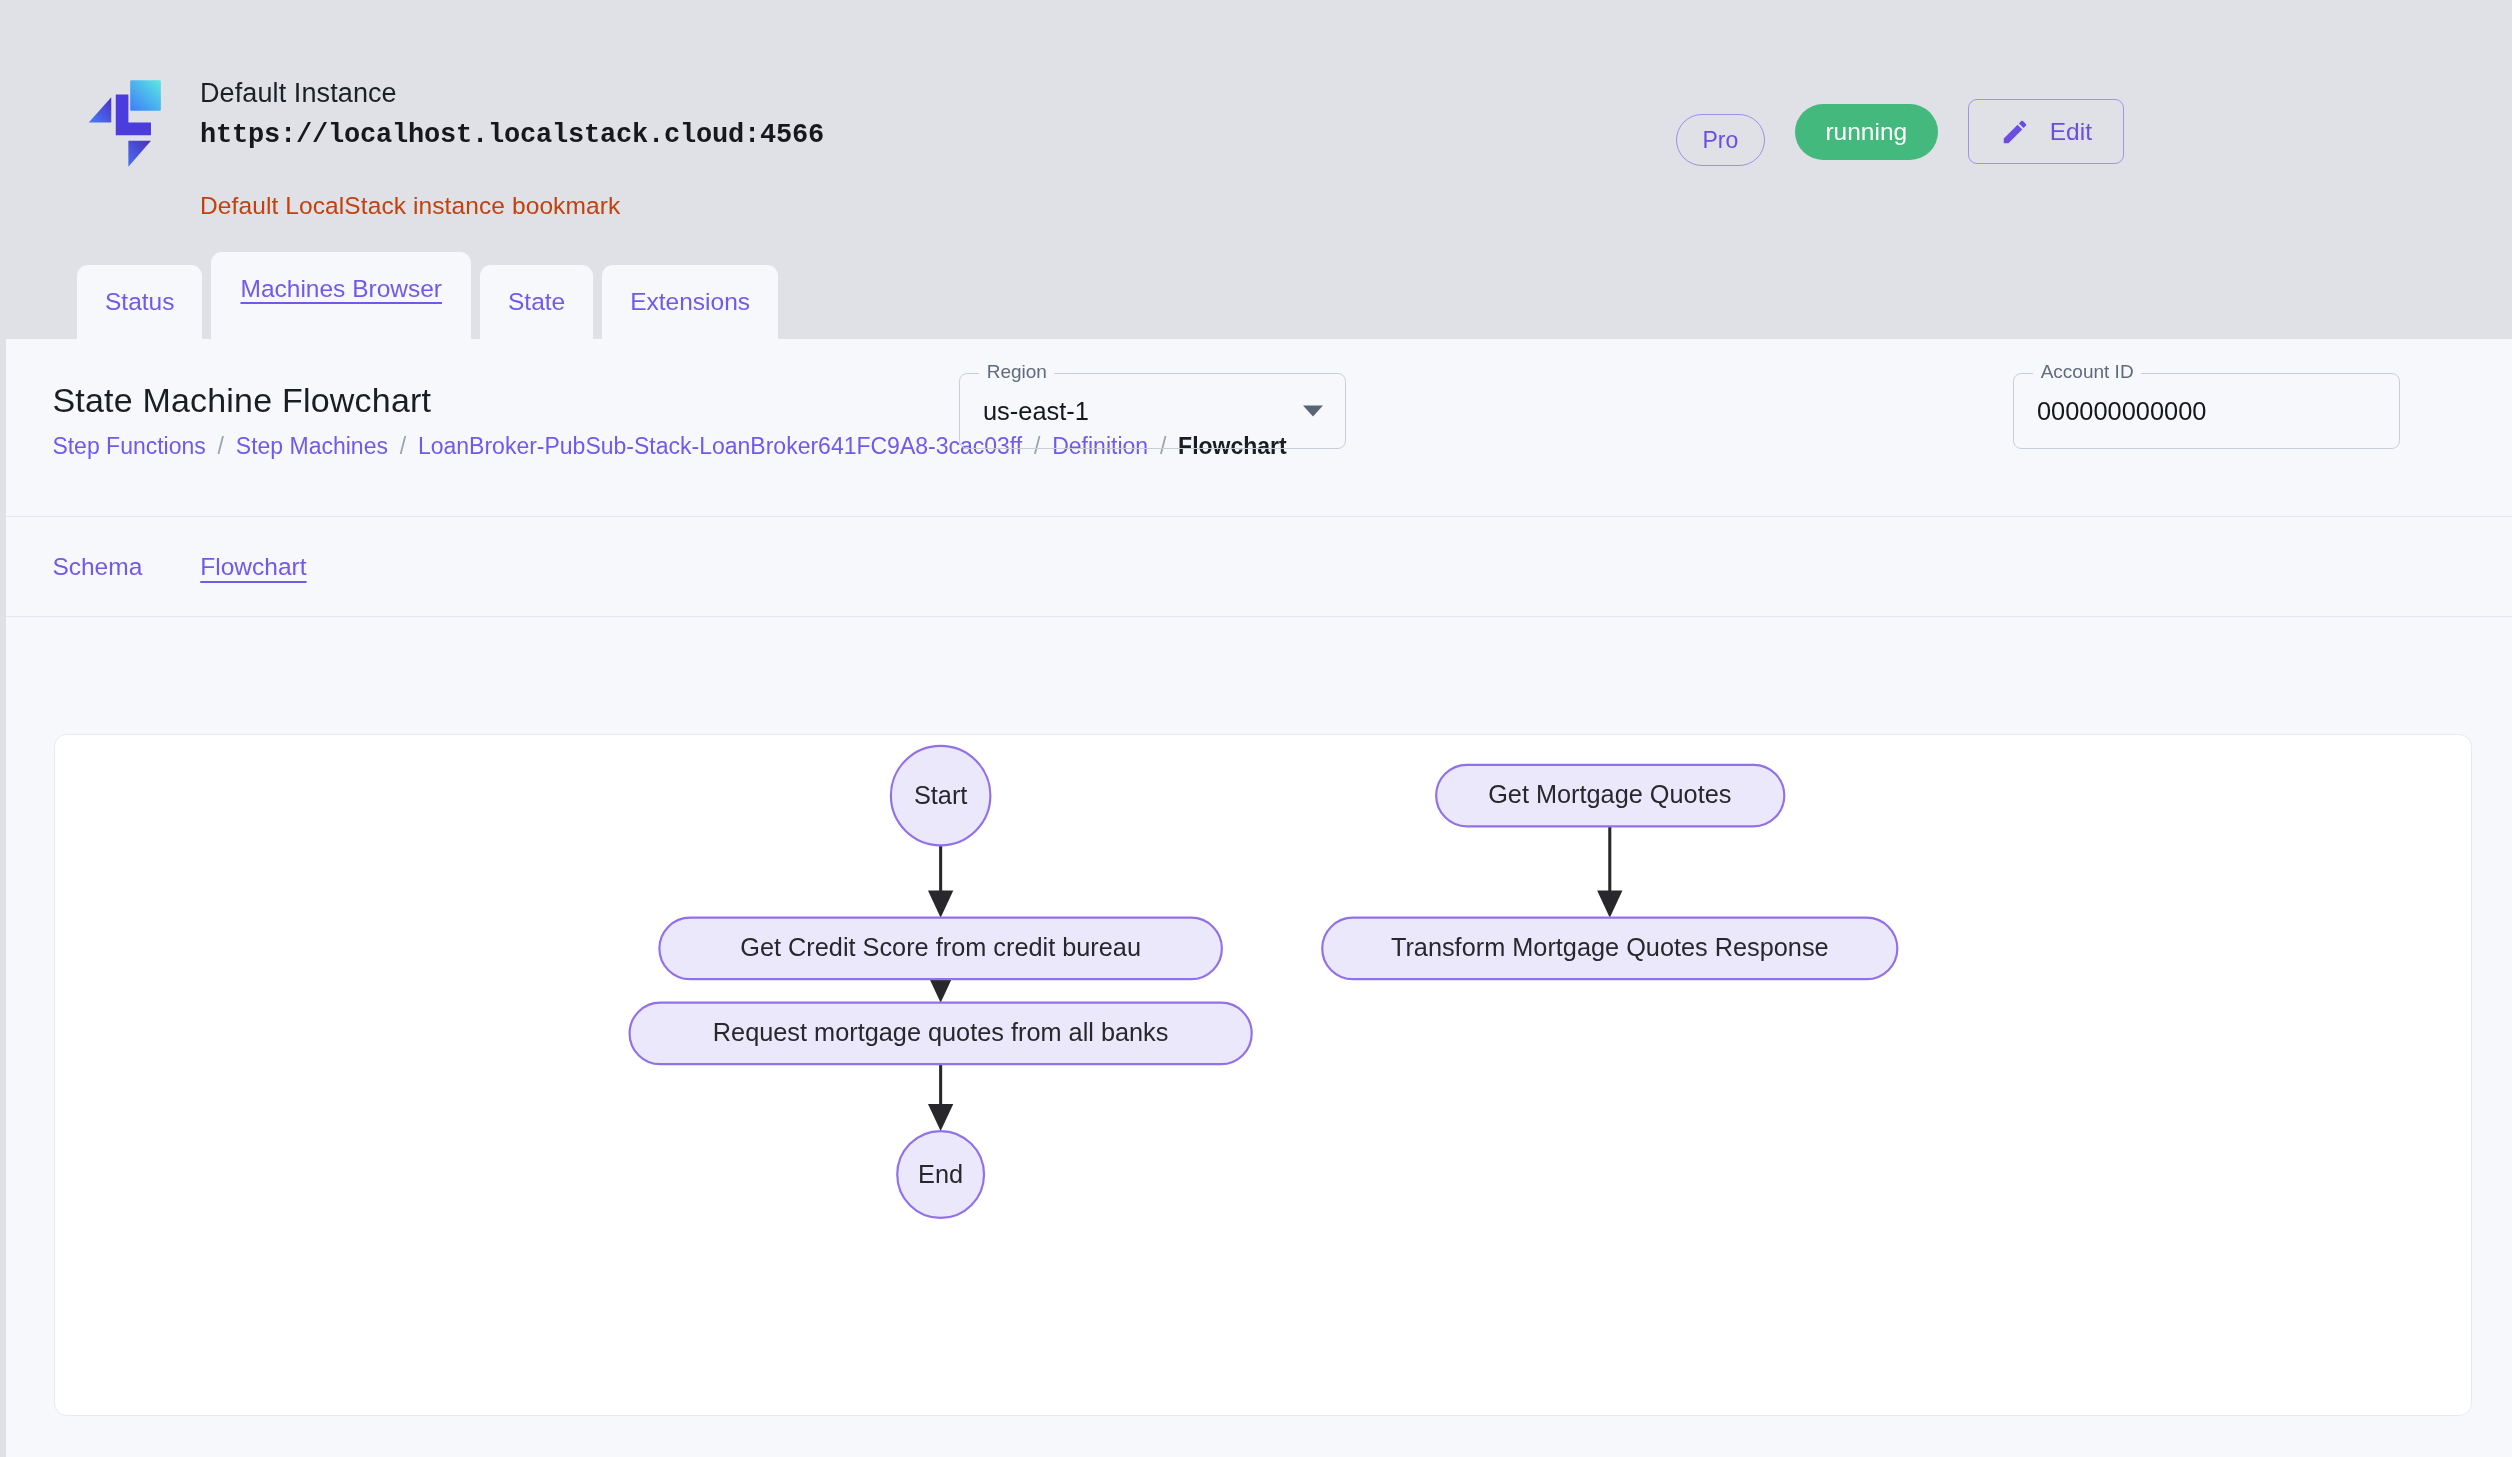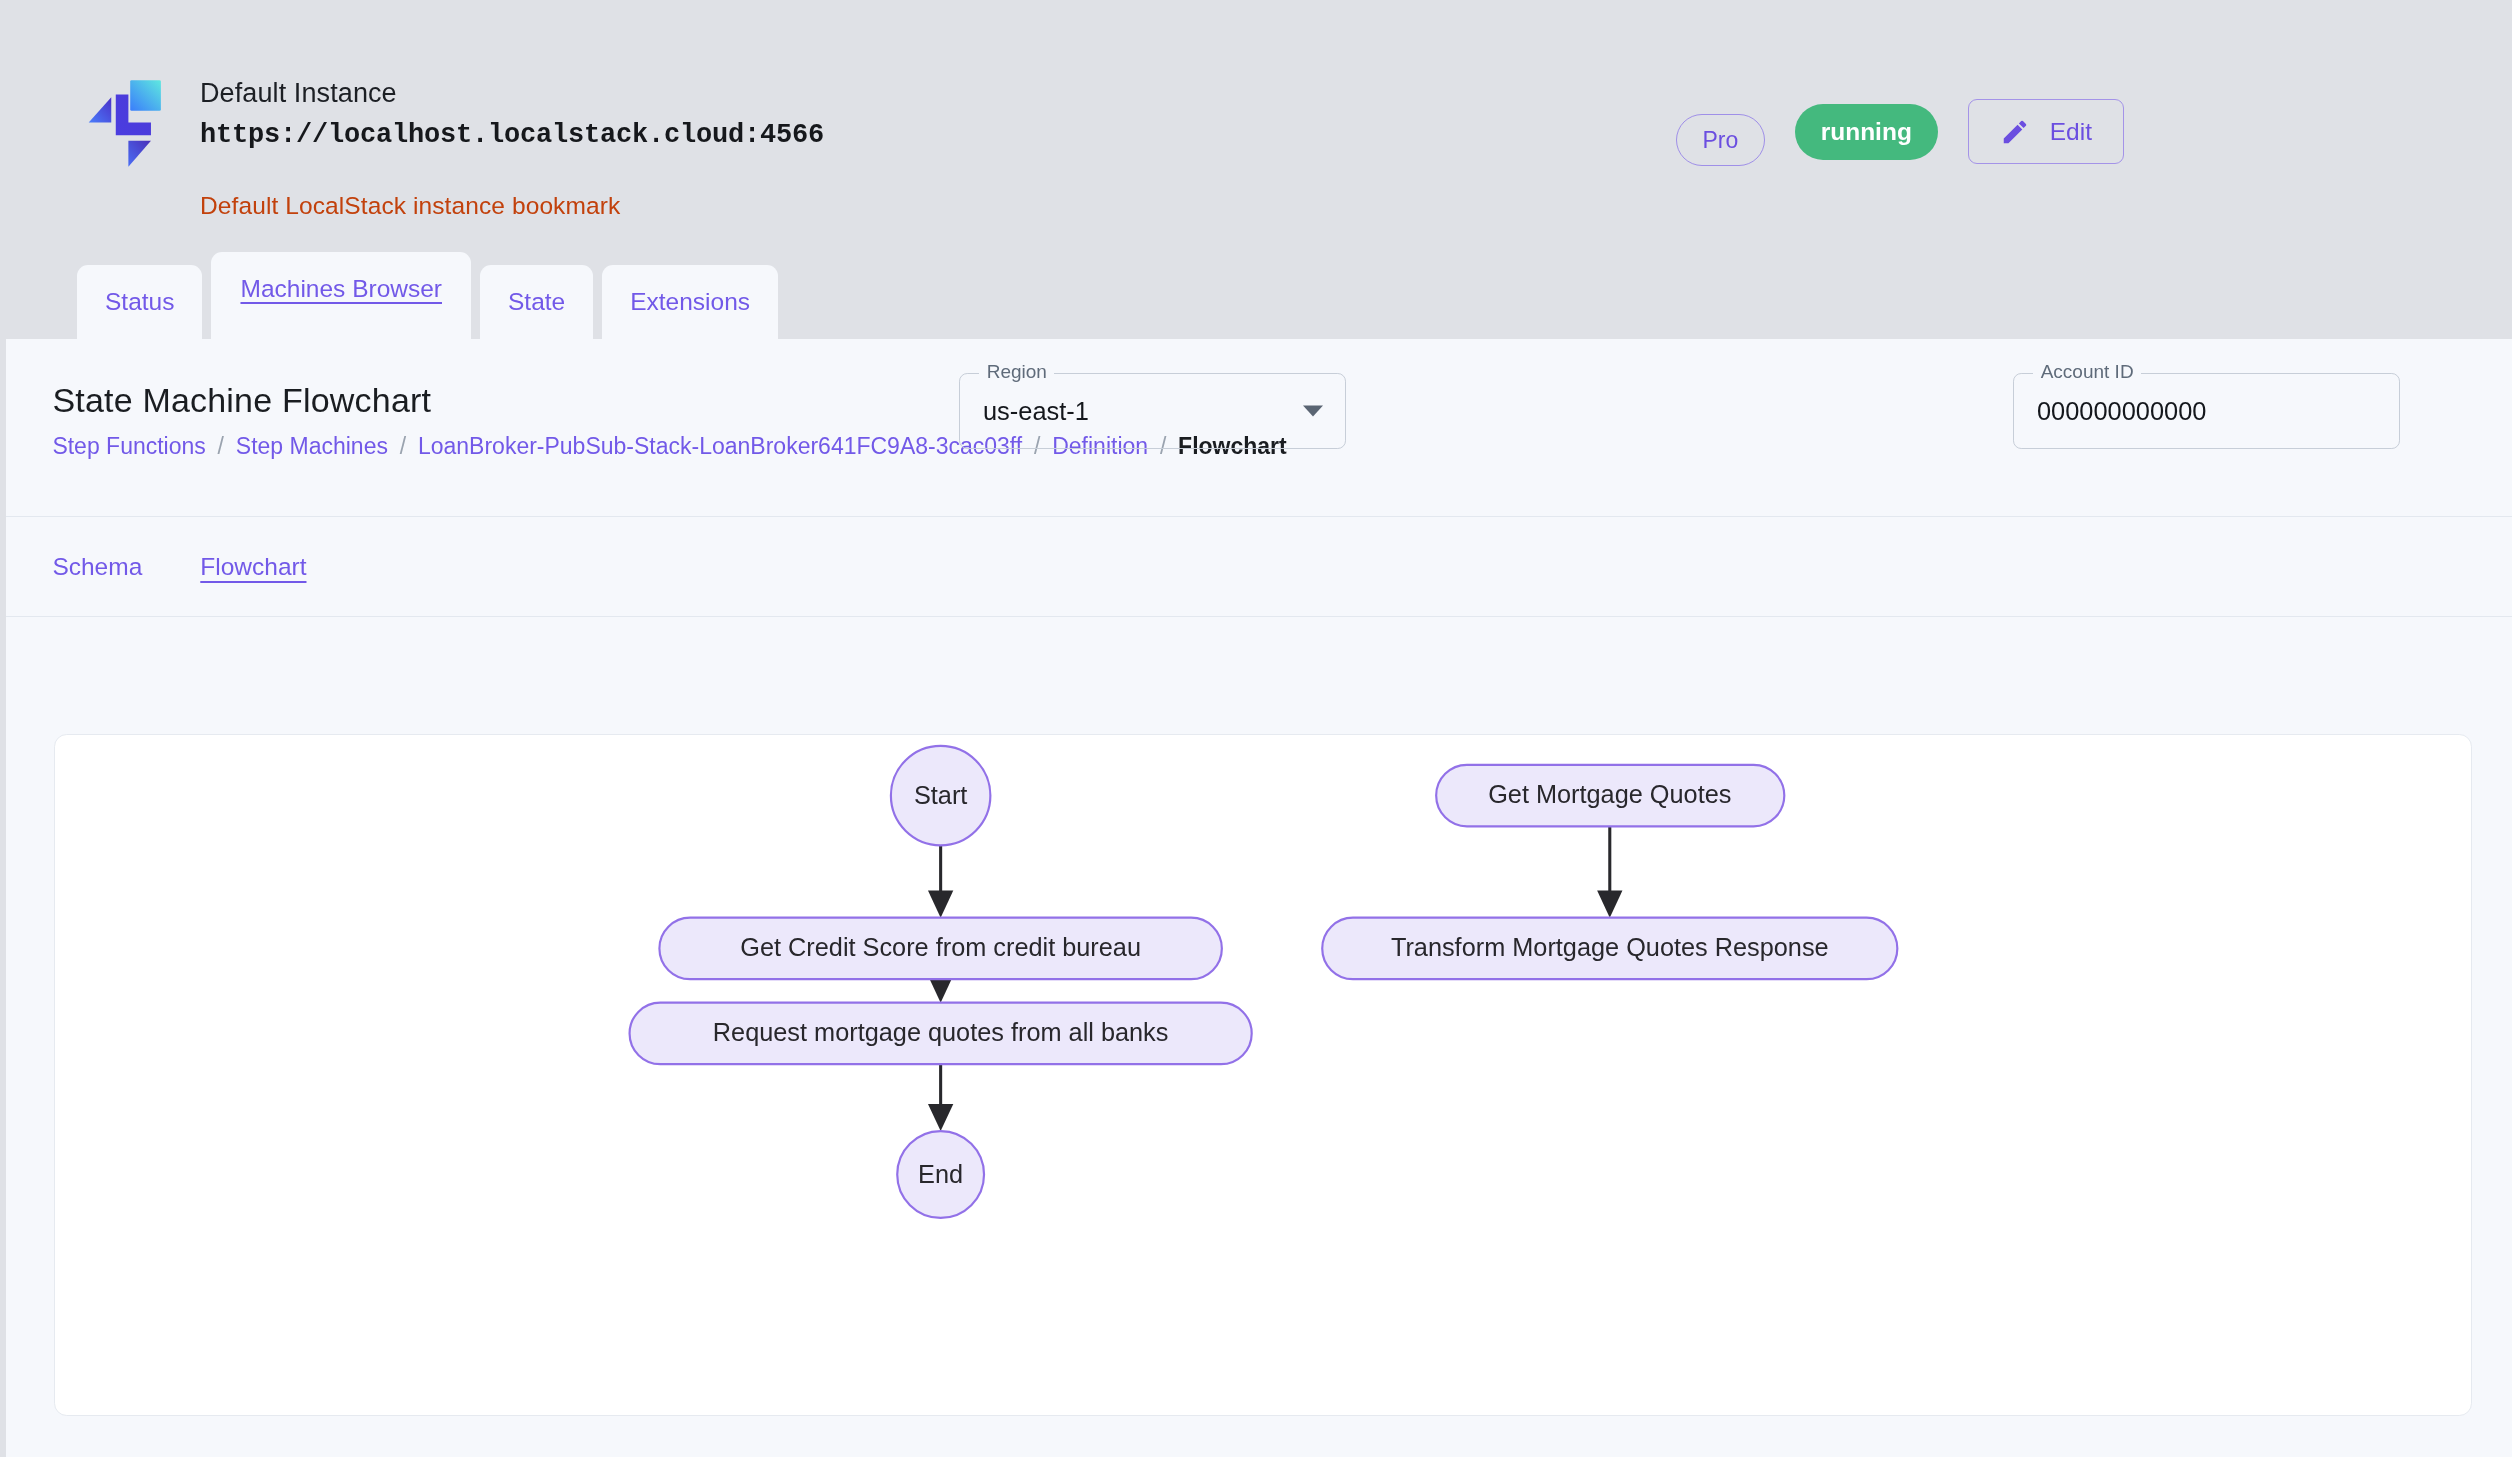--- a/index.html
+++ b/index.html
@@ -90,21 +90,20 @@
     height: 56px;
     min-width: 143px;
     padding: 0 23.6px;
     border-radius: 28px;
     background: #44b97e;
     color: #ffffff;
     font-size: 24.5px;
     display: flex;
     align-items: center;
     justify-content: center;
-    font-weight: bold;
   }
 
   .btn-edit {
     height: 65px;
     padding: 0 31px;
     border: 1.5px solid #a493e8;
     border-radius: 9px;
     background: transparent;
     color: #6b4ee0;
     font-size: 24.5px;

